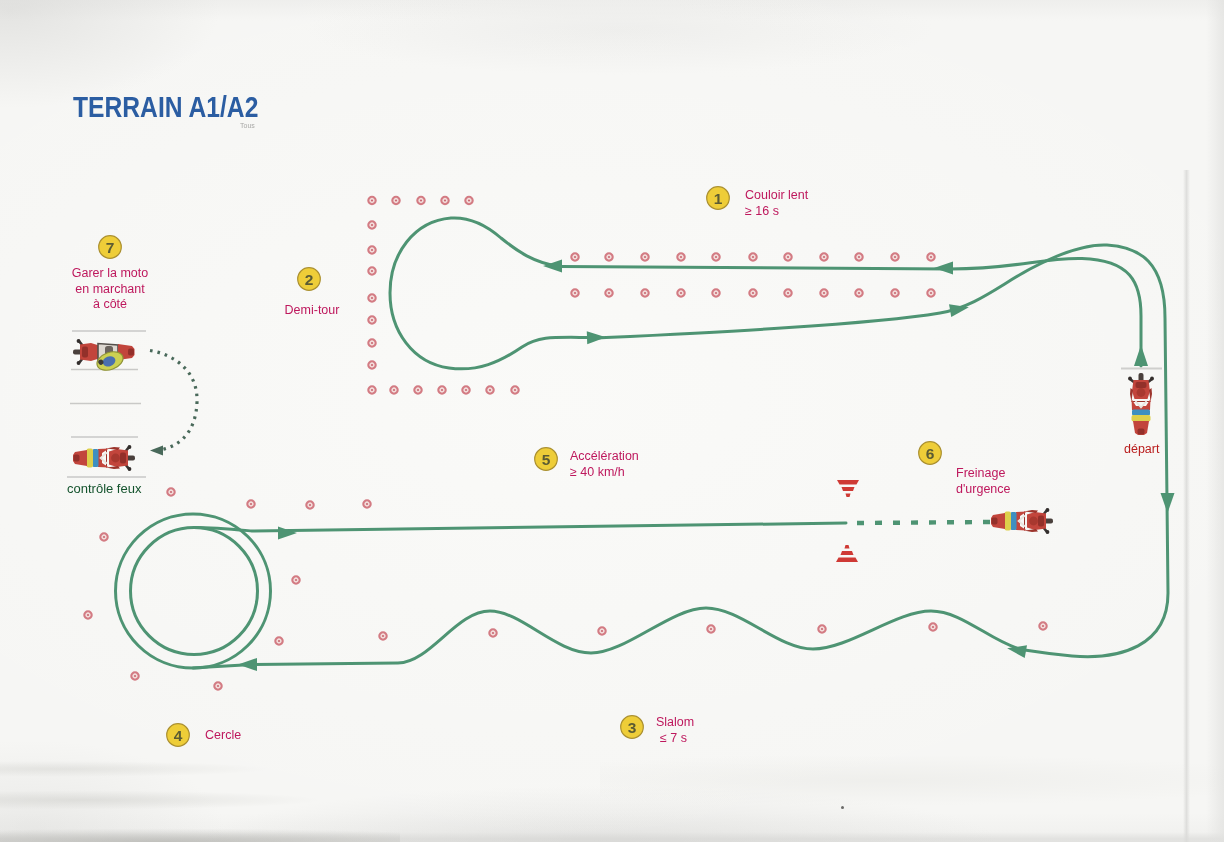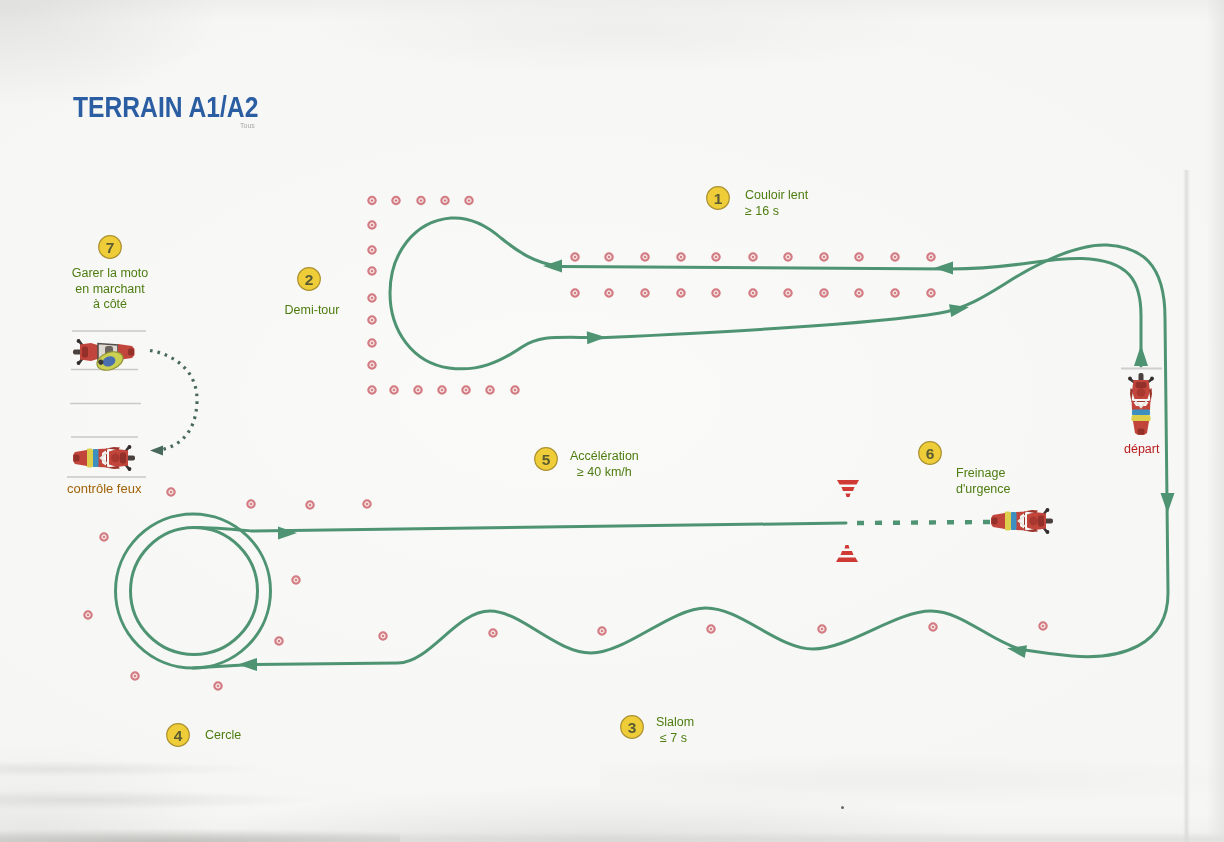--- a/index.html
+++ b/index.html
@@ -1,19 +1,19 @@
 <!DOCTYPE html>
 <html><head>
 <meta charset="utf-8">
 <style>
   html,body{margin:0;padding:0;}
   body{width:1224px;height:842px;overflow:hidden;font-family:"Liberation Sans",sans-serif;background:#f6f6f4;}
   #page{position:relative;width:1224px;height:842px;background:#f6f6f4;}
   .bg{position:absolute;pointer-events:none;}
-  .lbl{position:absolute;font-size:12.5px;color:#4d7c0f;line-height:15.5px;}
+  .lbl{position:absolute;font-size:12.5px;color:#be185d;line-height:15.5px;}
 </style>
 </head>
 <body>
 <div id="page">
 
   <div class="bg" style="left:0;top:0;width:1224px;height:842px;background:
     radial-gradient(ellipse 300px 140px at 10px 10px, rgba(200,200,198,0.40), rgba(200,200,198,0) 70%),
     radial-gradient(ellipse 1000px 560px at 560px 400px, rgba(253,253,251,0.55), rgba(253,253,251,0) 80%),
     radial-gradient(ellipse 420px 60px at 620px 30px, rgba(228,228,226,0.5), rgba(228,228,226,0) 75%),
     radial-gradient(ellipse 500px 70px at 600px 842px, rgba(205,205,203,0.40), rgba(205,205,203,0) 80%),
@@ -236,18 +236,18 @@
       </g>
     </g>
   </svg>
 
   <div style="position:absolute;left:73px;top:91px;font-size:29px;font-weight:bold;color:#2b5da2;transform:scaleX(0.85);transform-origin:0 0;white-space:nowrap;">TERRAIN A1/A2</div>
   <div style="position:absolute;left:240px;top:122px;font-size:7px;color:#a8a8a6;">Tous</div>
   <div class="lbl" style="left:745px;top:188px;">Couloir lent<br><span style="display:inline-block;">≥ 16 s</span></div>
   <div class="lbl" style="left:262px;top:303px;width:100px;text-align:center;">Demi-tour</div>
   <div class="lbl" style="left:656px;top:715px;">Slalom<br><span style="display:inline-block;margin-left:4px;">≤ 7 s</span></div>
   <div class="lbl" style="left:205px;top:728px;">Cercle</div>
-  <div class="lbl" style="left:570px;top:449px;">Accélération<br><span style="display:inline-block;margin-left:7px;text-align:center;">≥ 40 km/h</span></div>
+  <div class="lbl" style="left:570px;top:449px;">Accélération<br><span style="display:inline-block;text-align:center;">≥ 40 km/h</span></div>
   <div class="lbl" style="left:956px;top:466px;">Freinage<br>d'urgence</div>
   <div class="lbl" style="left:50px;top:266px;width:120px;text-align:center;">Garer la moto<br>en marchant<br>à côté</div>
-  <div class="lbl" style="left:67px;top:481px;color:#a16207;font-size:13px;">contrôle feux</div>
+  <div class="lbl" style="left:67px;top:481px;color:#14532d;font-size:13px;">contrôle feux</div>
   <div class="lbl" style="left:1124px;top:442px;color:#b91c1c;">départ</div>
 </div>
 
 </body></html>

